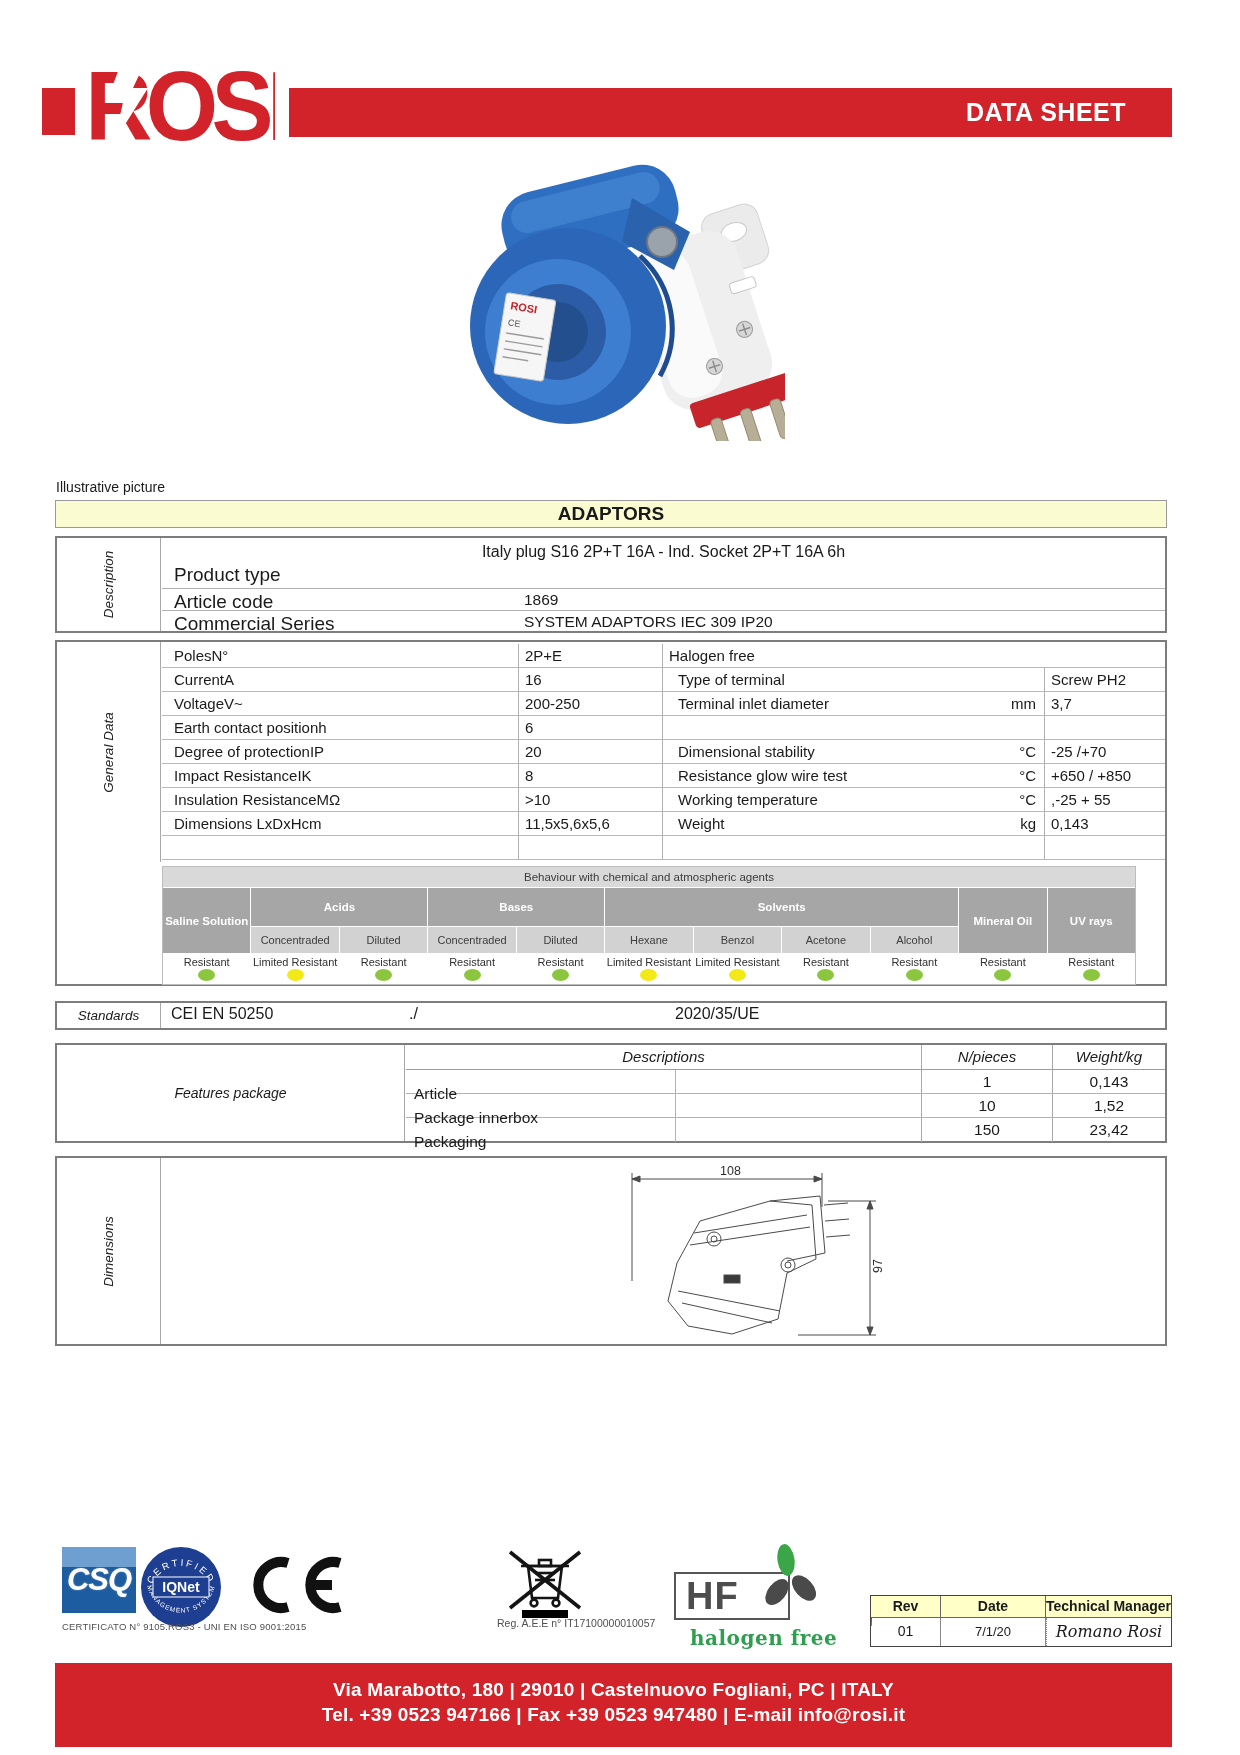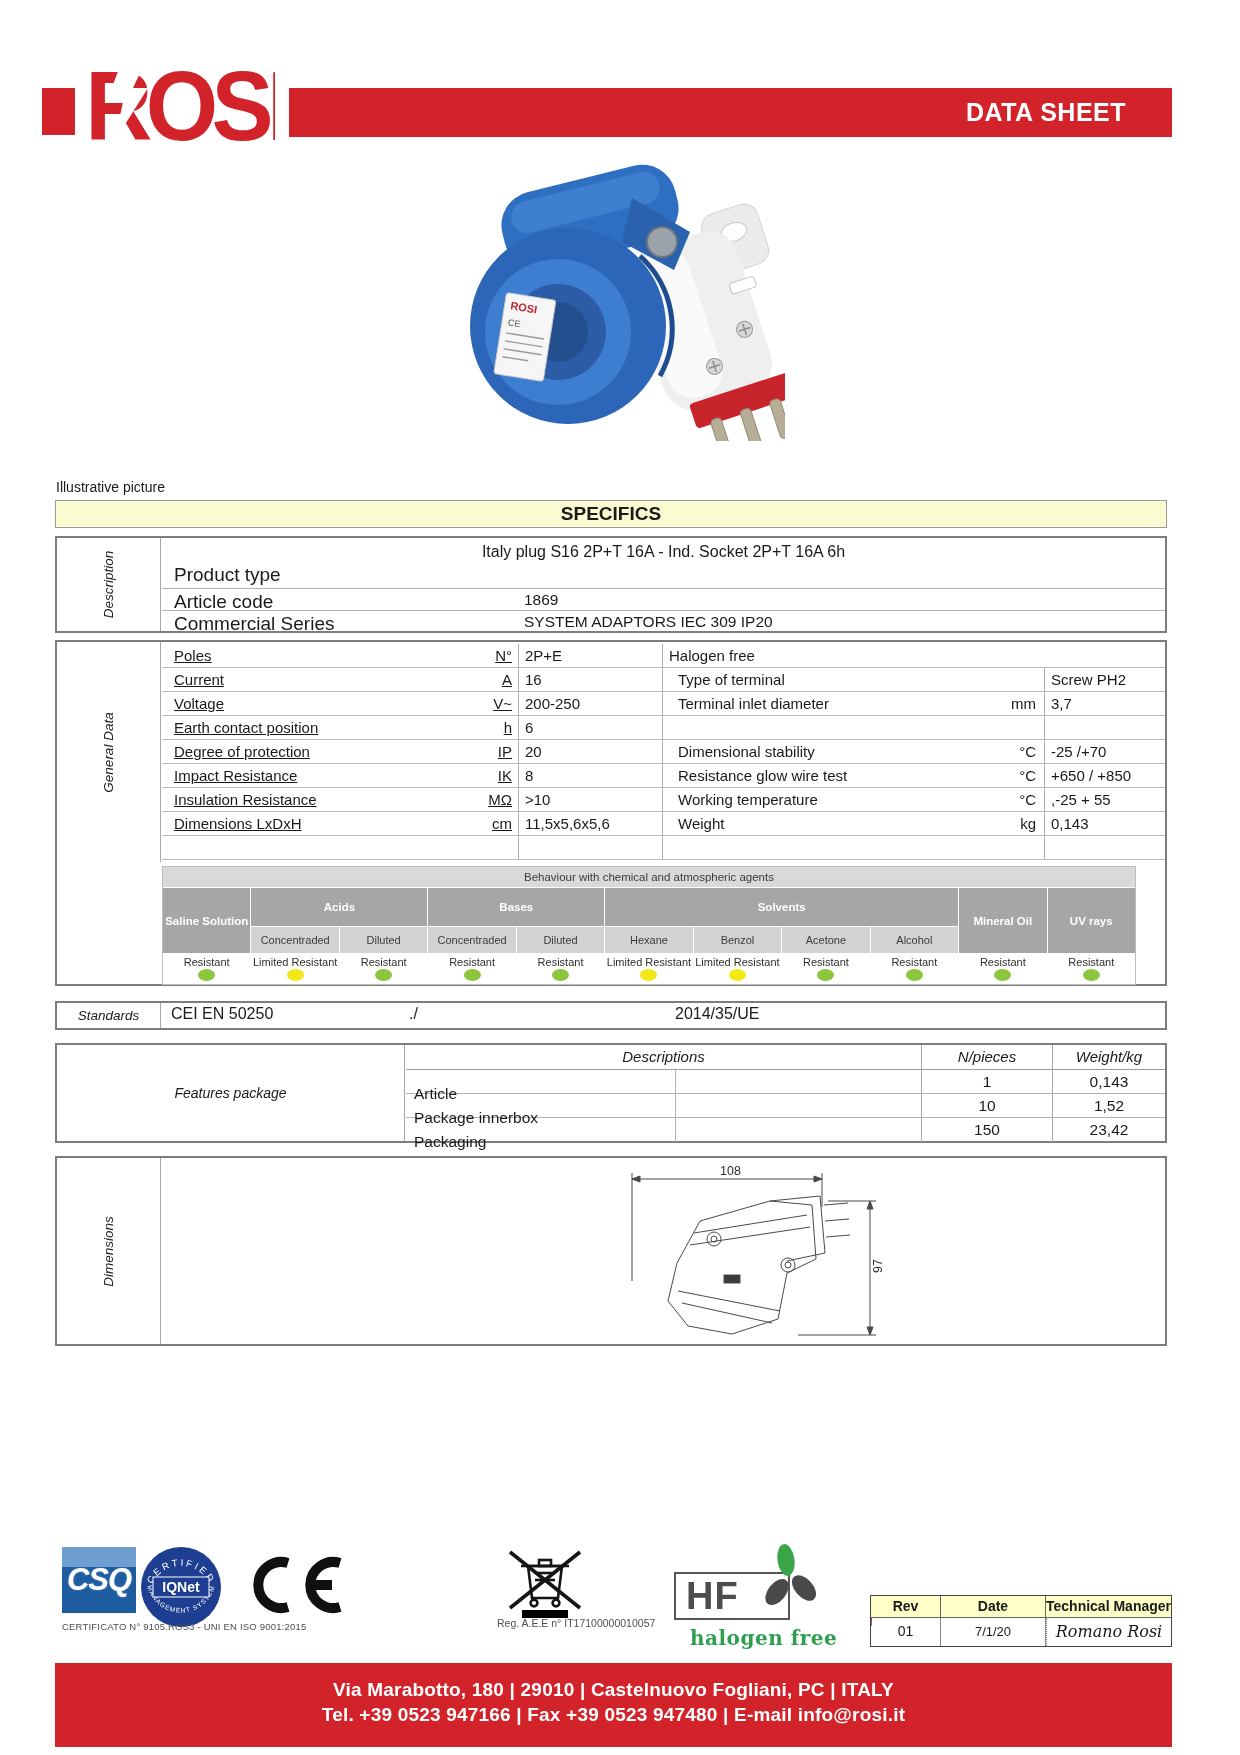--- a/index.html
+++ b/index.html
@@ -35,21 +35,21 @@
   .drow .lbl { position:absolute; left:12px; bottom:2px; font-size:19px; }
   .drow .val { position:absolute; left:362px; top:2px; font-size:15.5px; }
   #drow1 { height:51px; }
   #drow1 .cval { position:absolute; left:0; right:0; top:5px; text-align:center; font-size:16px; }
   #drow2 { height:22px; } #drow3 { height:21px; }
 
   
   #gen-block { top:640px; height:346px; }
   .gdrow { display:flex; height:24px; }
   .gdrow > div { border-bottom:1px solid #b8b8b8; font-size:15px; line-height:23px; overflow:hidden; white-space:nowrap; }
-  .gd-ll { width:356px; display:flex; justify-content:space-between; padding:0 6px 15px 12px;text-decoration:underline; }
+  .gd-ll { width:356px; display:flex; padding:0 6px 15px 12px; }
   .gd-lv { width:144px; border-left:1px solid #b0b0b0; padding-left:6px; }
   .gd-rl { width:382px; border-left:1px solid #b0b0b0; display:flex; justify-content:space-between; padding:0 8px 0 15px; }
   .gd-rv { flex:1; border-left:1px solid #b0b0b0; padding-left:6px; }
 
   
   #beh { position:absolute; left:105px; top:224px; width:974px; display:grid;
          grid-template-columns:repeat(11,1fr); grid-template-rows:20px 38px 26px 30px;
          gap:1px; background:#fff; border:1px solid #bdbdbd; font-size:11px; }
   #beh .cell { display:flex; align-items:center; justify-content:center; text-align:center; }
   #beh .band { grid-column:1 / -1; background:#d9d9d9; color:#3c3c3c; font-size:11.5px; }
@@ -171,21 +171,21 @@
         <rect x="60" y="150" width="50" height="82" rx="3" fill="#f6f6f6" stroke="#c9c9c9"></rect>
         <text x="66" y="166" font-size="11" font-weight="bold" fill="#c0262c">ROSI</text>
         <text x="66" y="182" font-size="9" fill="#555">CE</text>
         <path d="M66 190 h38 M66 198 h38 M66 206 h38 M66 214 h26" stroke="#9a9a9a" stroke-width="1.4"></path>
       </g>
     </svg>
   </div>
 
   <div class="abs" id="illustrative">Illustrative picture</div>
 
-  <div class="abs" id="specifics">SPECIFICS</div>
+  <div class="abs" id="specifics">ADAPTORS</div>
 
   <div class="block" id="desc-block">
     <div class="vlabel-col">
         <span class="vlabel">Description</span>
       </div>
     <div class="content-col">
       <div class="drow" id="drow1">
         <span class="cval">Italy plug S16 2P+T 16A - Ind. Socket 2P+T 16A 6h</span>
         <span class="lbl">Product type</span>
       </div>
@@ -370,21 +370,21 @@
           <span>Resistant</span>
           <div class="dot" style="background: rgb(140, 198, 62);"></div>
         </div>
       </div>
   </div>
 
   <div class="block" id="std-block">
     <div class="vlabel-h">Standards</div>
     <span class="sv" style="left:114px;">CEI EN 50250</span>
     <span class="sv" style="left:352px;">./</span>
-    <span class="sv" style="left:618px;">2014/35/UE</span>
+    <span class="sv" style="left:618px;">2020/35/UE</span>
   </div>
 
   <div class="block" id="fp-block">
     <div id="fp-label">Features package</div>
     <div id="fp-right">
       <div id="fp-head">
         <div class="h-desc">Descriptions</div>
         <div class="h-n">N/pieces</div>
         <div class="h-w">Weight/kg</div>
       </div>

